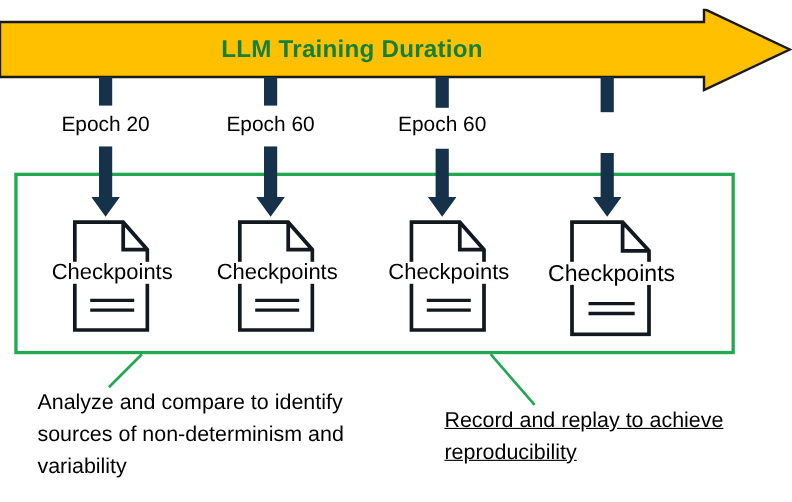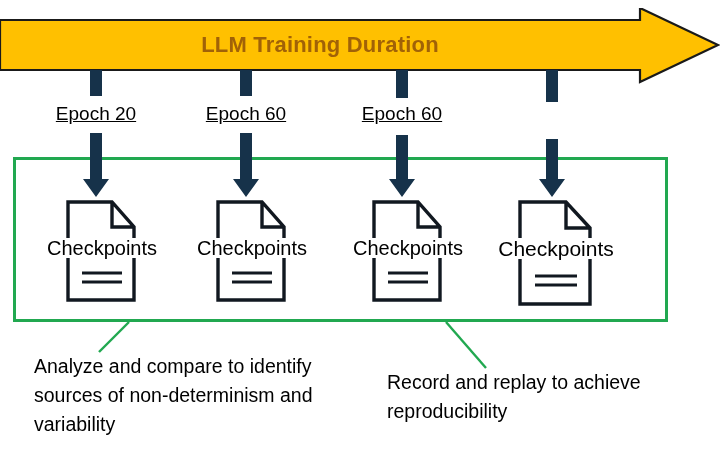--- a/index.html
+++ b/index.html
@@ -29,40 +29,39 @@
   .timeline-title {
     position: absolute;
     left: 0;
     top: 20px;
     width: 640px;
     height: 50px;
     line-height: 50px;
     text-align: center;
     font-size: 22px;
     font-weight: bold;
-    color: #a16207;
+    color: #15803d;
     letter-spacing: 0.2px;
     white-space: nowrap;
   }
 
   
   .stub {
     position: absolute;
     width: 12px;
     background: #16324A;
   }
 
   
   .epoch-label {
     position: absolute;
     text-align: center;
     color: #000000;
     font-size: 19px;
     white-space: nowrap;
-    text-decoration: underline;
   }
 
   
   .down-arrow {
     position: absolute;
   }
 
   
   .green-box {
     position: absolute;
@@ -101,21 +100,21 @@
     width: 720px;
     height: 80px;
   }
   .caption {
     position: absolute;
     color: #000000;
     font-size: 19.5px;
     line-height: 29px;
   }
   .caption-left { left: 34px; top: 352px; width: 310px; }
-  .caption-right { left: 387px; top: 368px; width: 290px; }
+  .caption-right { left: 404px; top: 368px; width: 290px; text-decoration: underline; }
 </style>
 </head>
 <body>
 
 <div id="canvas">
 
   <svg class="timeline-arrow" viewBox="0 0 720 80">
     <polygon points="0,12 640,12 640,0 718,37 640,74 640,62 0,62" fill="#FFC000" stroke="#1A1A1A" stroke-width="2.2" stroke-linejoin="miter"></polygon>
   </svg>
   <div class="timeline-title">LLM Training Duration</div>

